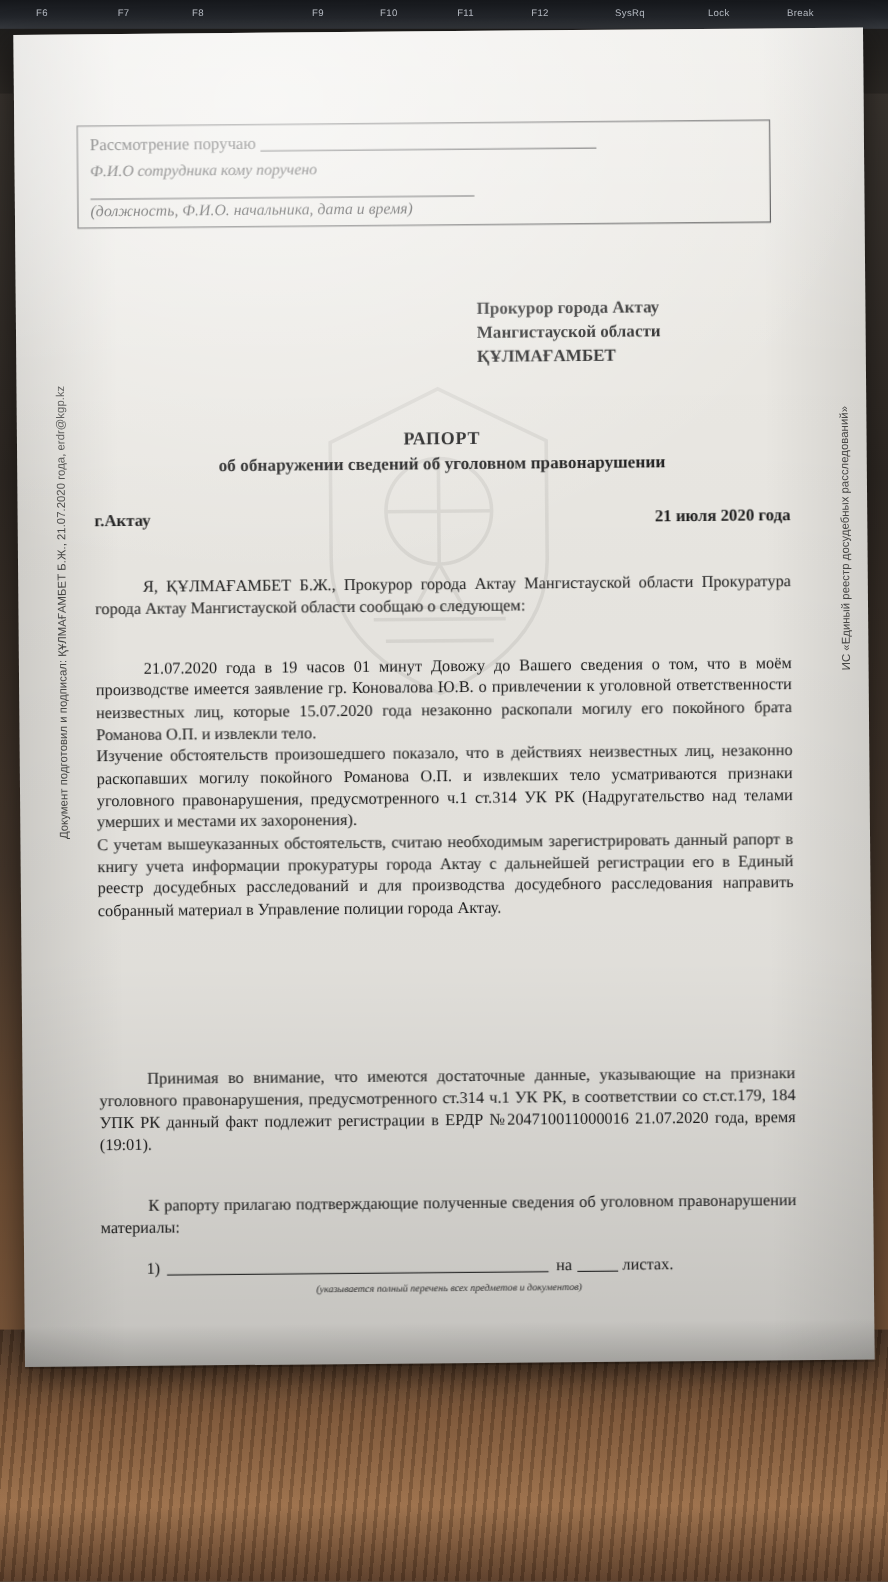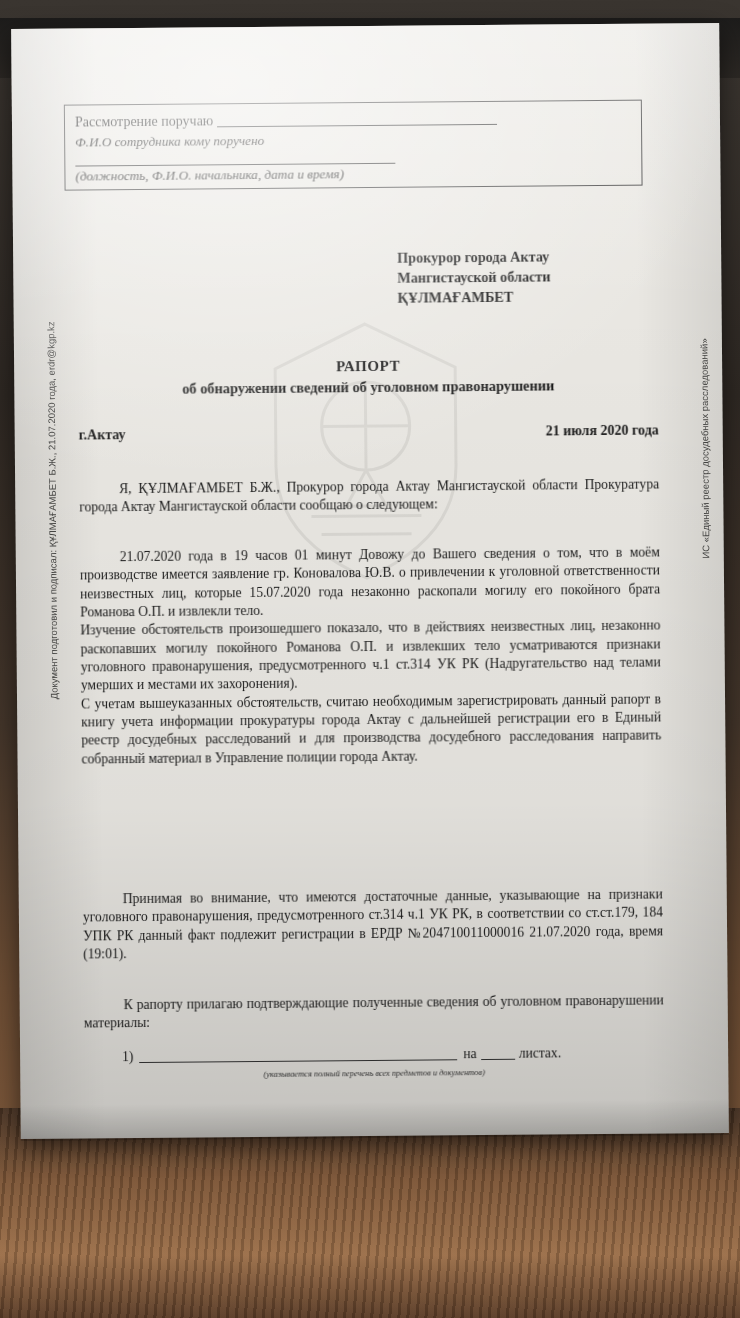--- a/index.html
+++ b/index.html
@@ -235,20 +235,32 @@
 
   .blur {
     filter: blur(.28px);
   }
 </style>
 </head>
 <body>
 
 <div id="photo">
   <div class="desk-dark"></div>
+  <div class="keyboard-strip">
+    <div class="key" style="left:22px;width:26px;">F6</div>
+    <div class="key" style="left:90px;width:26px;">F7</div>
+    <div class="key" style="left:152px;width:26px;">F8</div>
+    <div class="key" style="left:252px;width:26px;">F9</div>
+    <div class="key" style="left:310px;width:28px;">F10</div>
+    <div class="key" style="left:374px;width:28px;">F11</div>
+    <div class="key" style="left:436px;width:28px;">F12</div>
+    <div class="key" style="left:508px;width:34px;">SysRq</div>
+    <div class="key" style="left:584px;width:30px;">Lock</div>
+    <div class="key" style="left:650px;width:34px;">Break</div>
+  </div>
   <div class="desk-wood"></div>
 </div>
 
 <div id="sheet">
 
   <svg class="watermark" viewBox="0 0 230 270">
     <g fill="none" stroke="#6a6a66" stroke-width="3">
       <path d="M115 8 L205 52 L205 150 C205 205 165 240 115 262 C65 240 25 205 25 150 L25 52 Z"></path>
       <circle cx="115" cy="110" r="44"></circle>
       <path d="M115 66 L115 154 M71 110 L159 110"></path>

